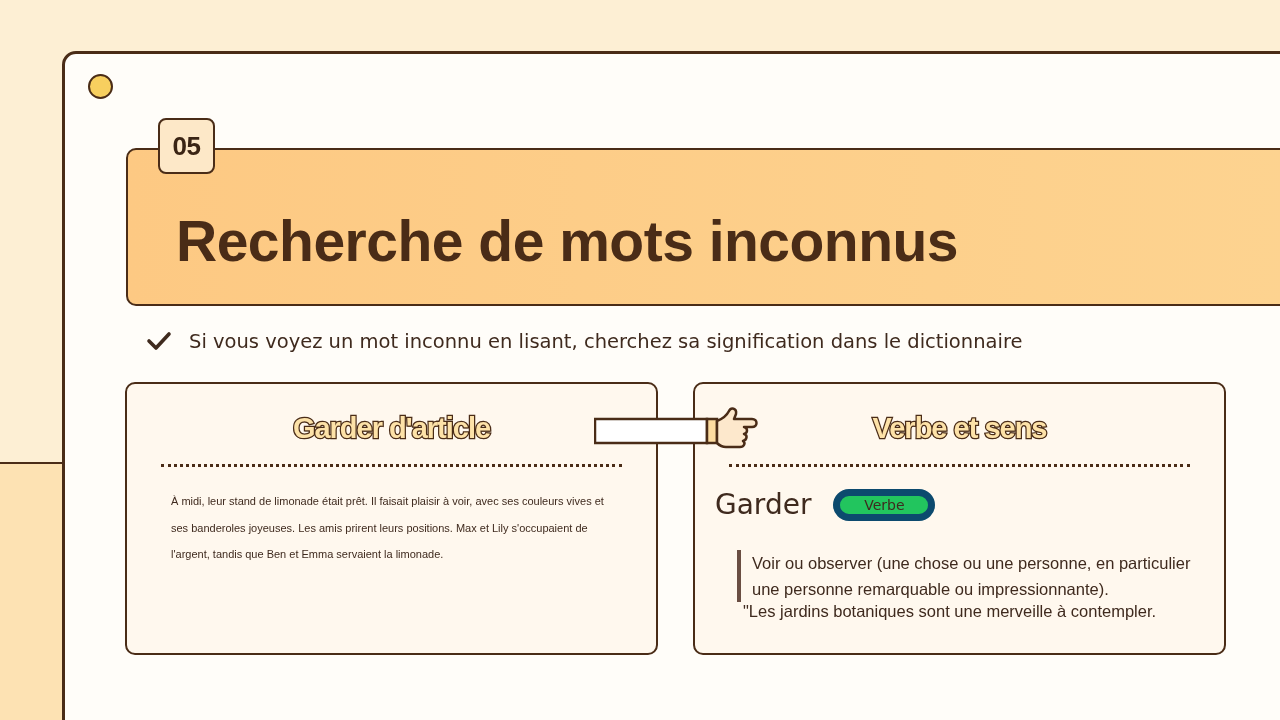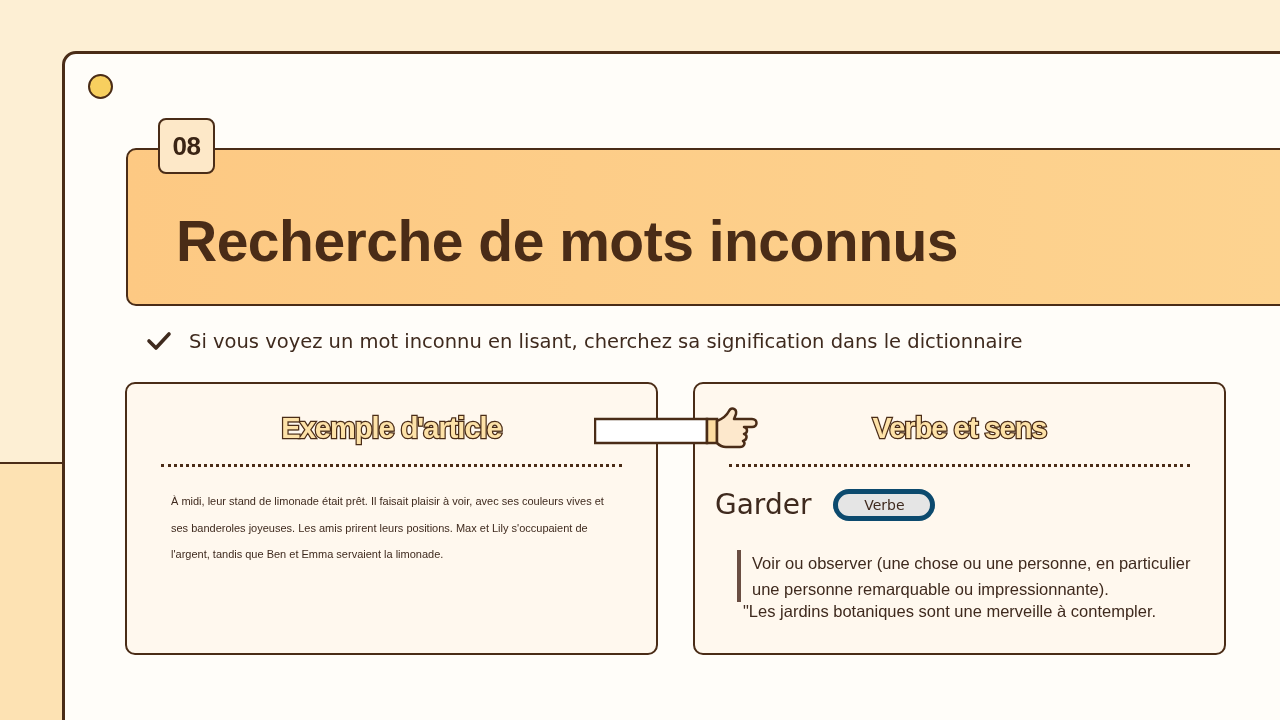--- a/index.html
+++ b/index.html
@@ -65,22 +65,22 @@
     position: absolute; left: 44px; top: 104px; width: 450px;
     font-family: "Liberation Sans", sans-serif; font-size: 11px; line-height: 26.5px;
     color: #3f2a1e;
   }
   .word-row {
     position: absolute; left: 0; right: 0; top: 104px;
     display: flex; align-items: center; gap: 22px;
   }
   .word { font-family: "DejaVu Sans", sans-serif; font-size: 28px; color: #3f2a1e; margin-left: 20px; }
   .pos-badge {
-    width: 102px; height: 32px; border: 5px solid #0c4a6e; border-radius: 16px;
-    background: #e5e5e5; display: flex; align-items: center; justify-content: center;
+    width: 102px; height: 32px; border: 7px solid #0c4a6e; border-radius: 16px;
+    background: #22c55e; display: flex; align-items: center; justify-content: center;
     font-family: "DejaVu Sans", sans-serif; font-size: 14px; color: #3f2a1e;
   }
   .definition {
     position: absolute; left: 42px; top: 166px; width: 470px;
     border-left: 4px solid #6a4e42; padding-left: 11px;
     font-family: "Liberation Sans", sans-serif; font-size: 16.5px; line-height: 26px; color: #3f2a1e;
   }
   .example {
     position: absolute; left: 48px; top: 218px; width: 470px;
     font-family: "Liberation Sans", sans-serif; font-size: 16.5px; color: #3f2a1e; white-space: nowrap;
@@ -90,33 +90,33 @@
 </head>
 <body>
 
 <div class="bg-left-block"></div>
 <div class="frame"></div>
 <div class="dot"></div>
 
 <div class="title-banner">
   <div class="title-text">Recherche de mots inconnus</div>
 </div>
-<div class="num-badge">08</div>
+<div class="num-badge">05</div>
 
 <div class="tip">
   <span class="tip-icon">
     <svg width="26" height="26" viewBox="0 0 26 26">
         <path d="M3 13 L10 20 L23 6" fill="none" stroke="#3f2a1e" stroke-width="3.6" stroke-linecap="round" stroke-linejoin="round"></path>
       </svg>
   </span>
   <span class="tip-text">Si vous voyez un mot inconnu en lisant, cherchez sa signification dans le dictionnaire</span>
 </div>
 
 <div class="card left">
-  <div class="card-title">Exemple d'article</div>
+  <div class="card-title">Garder d'article</div>
   <div class="dotted-sep"></div>
   <div class="article-text">À midi, leur stand de limonade était prêt. Il faisait plaisir à voir, avec ses couleurs vives et ses banderoles joyeuses. Les amis prirent leurs positions. Max et Lily s'occupaient de l'argent, tandis que Ben et Emma servaient la limonade.</div>
 </div>
 
 <div class="card right">
   <div class="card-title">Verbe et sens</div>
   <div class="dotted-sep"></div>
   <div class="word-row">
     <span class="word">Garder</span>
     <span class="pos-badge">Verbe</span>

